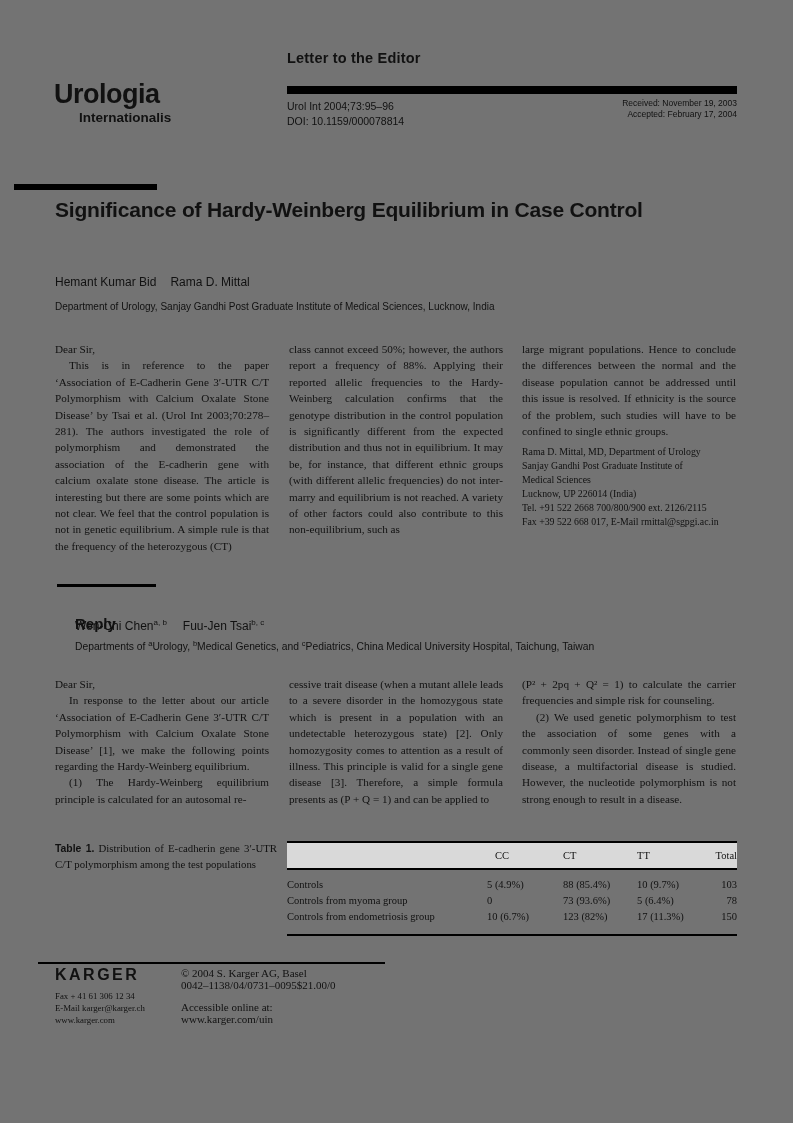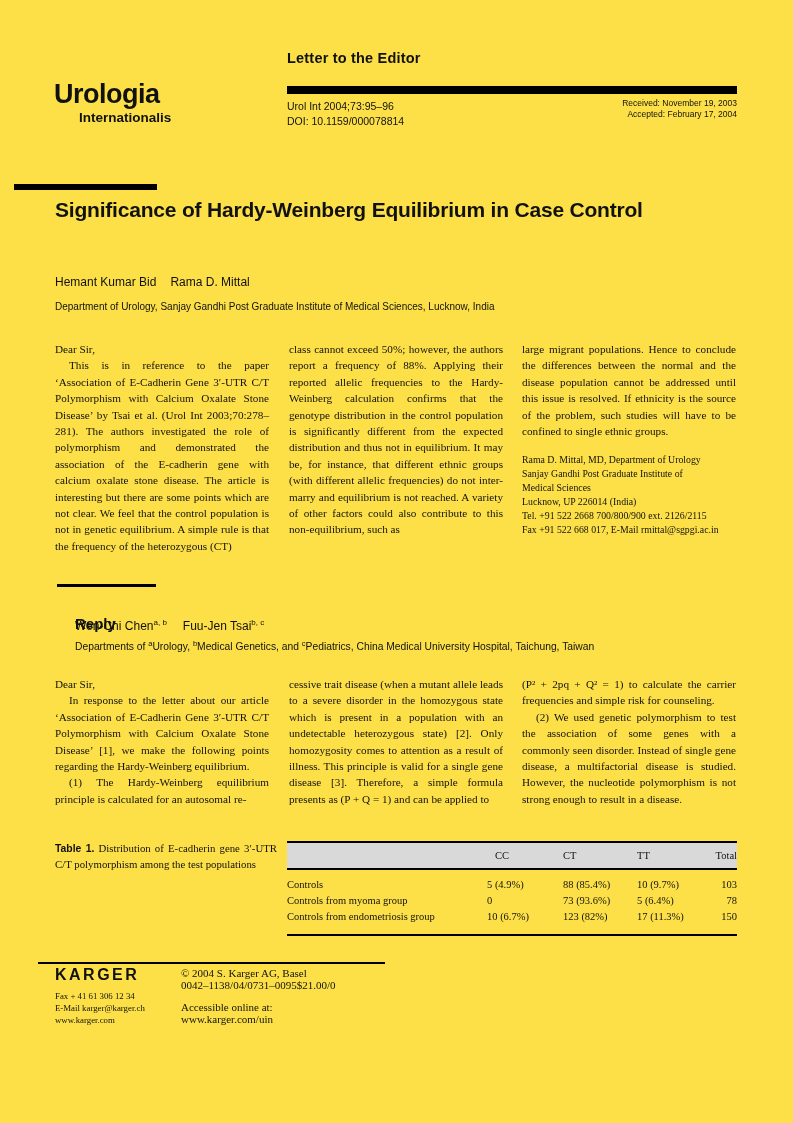--- a/index.html
+++ b/index.html
@@ -1,16 +1,16 @@
 <!DOCTYPE html>
 <html><head>
 <meta charset="utf-8">
 <style>
   html,body{margin:0;padding:0;background:#fff;}
-  .page{position:relative;width:793px;height:1123px;background:#fde047;color:#111;overflow:hidden;}
+  .page{position:relative;width:793px;height:1123px;background:#737373;color:#111;overflow:hidden;}
   .sans{font-family:"Liberation Sans",sans-serif;}
   .serif{font-family:"Liberation Serif",serif;}
   .abs{position:absolute;}
 
   .category{left:287px;top:50px;font-size:14.5px;font-weight:bold;letter-spacing:.2px;}
   .thickbar{left:287px;top:86px;width:450px;height:8px;background:#000;}
   .logo1{left:54px;top:79px;font-size:27px;font-weight:bold;letter-spacing:-.5px;}
   .logo2{left:79px;top:110px;font-size:13.5px;font-weight:bold;}
   .citation{left:287px;top:99px;font-size:10.5px;line-height:15px;}
   .received{right:56px;top:98px;font-size:8.5px;line-height:11px;text-align:right;}
@@ -18,21 +18,21 @@
   .title-rule{left:14px;top:184px;width:143px;height:6px;background:#000;}
   .title{left:55px;top:196px;width:610px;font-size:21px;line-height:27px;font-weight:bold;letter-spacing:-.2px;}
   .authors{left:55px;top:275px;font-size:12px;}
   .authors .gap{display:inline-block;width:14px;}
   .affil{left:55px;top:301px;font-size:10px;}
 
   .colwrap{top:341px;width:214px;font-size:11.2px;line-height:16.4px;text-align:justify;}
   .c1{left:55px;} .c2{left:289px;} .c3{left:522px;}
   .colwrap p{margin:0;}
   .colwrap p.ind{text-indent:14px;}
-  .contact{margin-top:14px;font-size:9.8px;line-height:14px;text-align:left;}
+  .contact{margin-top:6px;font-size:9.8px;line-height:14px;text-align:left;}
 
   .reply-rule{left:57px;top:584px;width:99px;height:3px;background:#000;}
   .reply-h{left:75px;top:592px;font-size:15px;font-weight:bold;margin-top:23px;}
   .reply-authors{left:75px;top:618px;font-size:12px;}
   .reply-authors sup{font-size:8px;}
   .reply-authors .gap{display:inline-block;width:16px;}
   .reply-affil{left:75px;top:639px;font-size:10.3px;}
   .reply-affil sup{font-size:7.5px;}
   .replycols{top:676px;}
 
@@ -87,21 +87,21 @@
     <p>class cannot exceed 50%; however, the authors report a frequency of 88%. Applying their reported allelic frequencies to the Hardy-Weinberg calculation confirms that the genotype distribution in the control population is significantly different from the expected distribution and thus not in equilibrium. It may be, for instance, that different ethnic groups (with different allelic frequencies) do not inter-marry and equilibrium is not reached. A variety of other factors could also contribute to this non-equilibrium, such as</p>
   </div>
   <div class="abs serif colwrap c3">
     <p>large migrant populations. Hence to conclude the differences between the normal and the disease population cannot be addressed until this issue is resolved. If ethnicity is the source of the problem, such studies will have to be confined to single ethnic groups.</p>
     <div class="contact">
       <div>Rama D. Mittal, MD, Department of Urology</div>
       <div>Sanjay Gandhi Post Graduate Institute of</div>
       <div>Medical Sciences</div>
       <div>Lucknow, UP 226014 (India)</div>
       <div>Tel. +91 522 2668 700/800/900 ext. 2126/2115</div>
-      <div>Fax +91 522 668 017, E-Mail rmittal@sgpgi.ac.in</div>
+      <div>Fax +39 522 668 017, E-Mail rmittal@sgpgi.ac.in</div>
     </div>
   </div>
 
   <div class="abs reply-rule"></div>
   <div class="abs sans reply-h">Reply</div>
   <div class="abs sans reply-authors">
     <span>Wen-Chi Chen</span><sup>a, b</sup><span class="gap"></span><span>Fuu-Jen Tsai</span><sup>b, c</sup>
   </div>
   <div class="abs sans reply-affil">
     <span>Departments of </span><sup>a</sup><span>Urology, </span><sup>b</sup><span>Medical Genetics, and </span><sup>c</sup><span>Pediatrics, China Medical University Hospital, Taichung, Taiwan</span>

